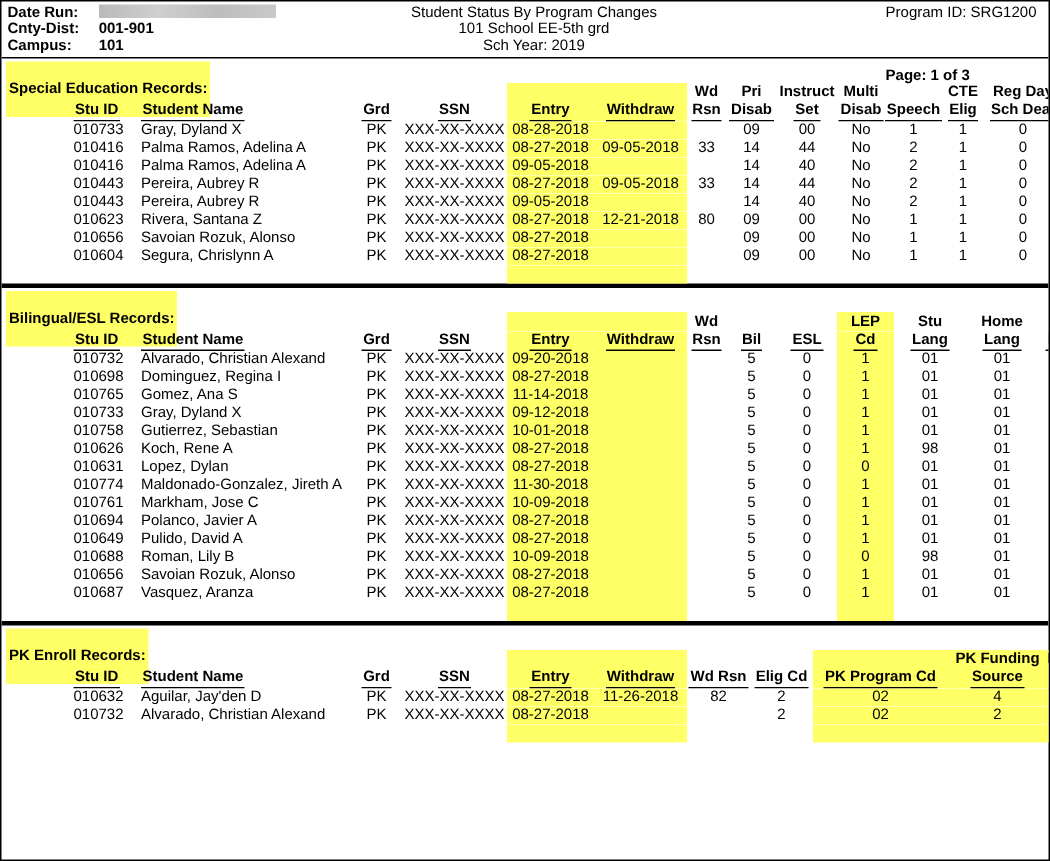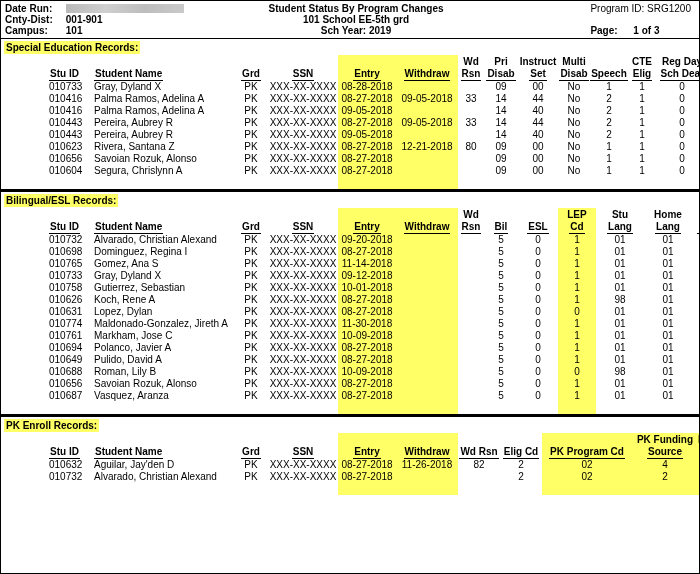--- a/index.html
+++ b/index.html
@@ -35,39 +35,39 @@
   .redacted {
     display: inline-block;
     width: 118px; height: 9px;
     vertical-align: -1px;
     background: linear-gradient(90deg,#b9b9b9,#cfcfcf,#bdbdbd,#c9c9c9);
   }
   .hdr-center {
     position: absolute; left: 0; right: 0; top: 2px;
     text-align: center;
   }
-  .hdr-center .hdr-row { font-weight: bold; padding-left: 12px; }
+  .hdr-center .hdr-row { font-weight: normal; padding-left: 12px; }
   .hdr-right { position: absolute; right: 8px; top: 2px; text-align: left; }
   .hdr-right .prog { font-weight: normal; white-space: nowrap; }
   .hdr-right .pagewrap { margin-top: 11px; white-space: nowrap; }
   .hdr-right .pg-lbl { font-weight: bold; display: inline-block; }
-  .hdr-right .pg-val { font-weight: bold; display: inline-block; width: 52px; text-align: center; }
+  .hdr-right .pg-val { font-weight: bold; display: inline-block; width: 52px; text-align: left; margin-top: 20px; }
 
   
   .section { position: relative; }
   .sec-divider { height: 3px; background: #000; }
   .sec-title-row { height: 16px; padding-top: 2px; }
   .sec-title {
     display: inline-block;
     margin-left: 3px;
     background: #ffff66;
     font-weight: bold;
     font-size: 10px;
     line-height: 13px;
-    padding: 0 2px;
+    padding: 12px 2px;
   }
 
   
   table.grid {
     border-collapse: collapse;
     table-layout: fixed;
     width: 700px;
     font-size: 10px;
     margin-left: 45px;
   }

